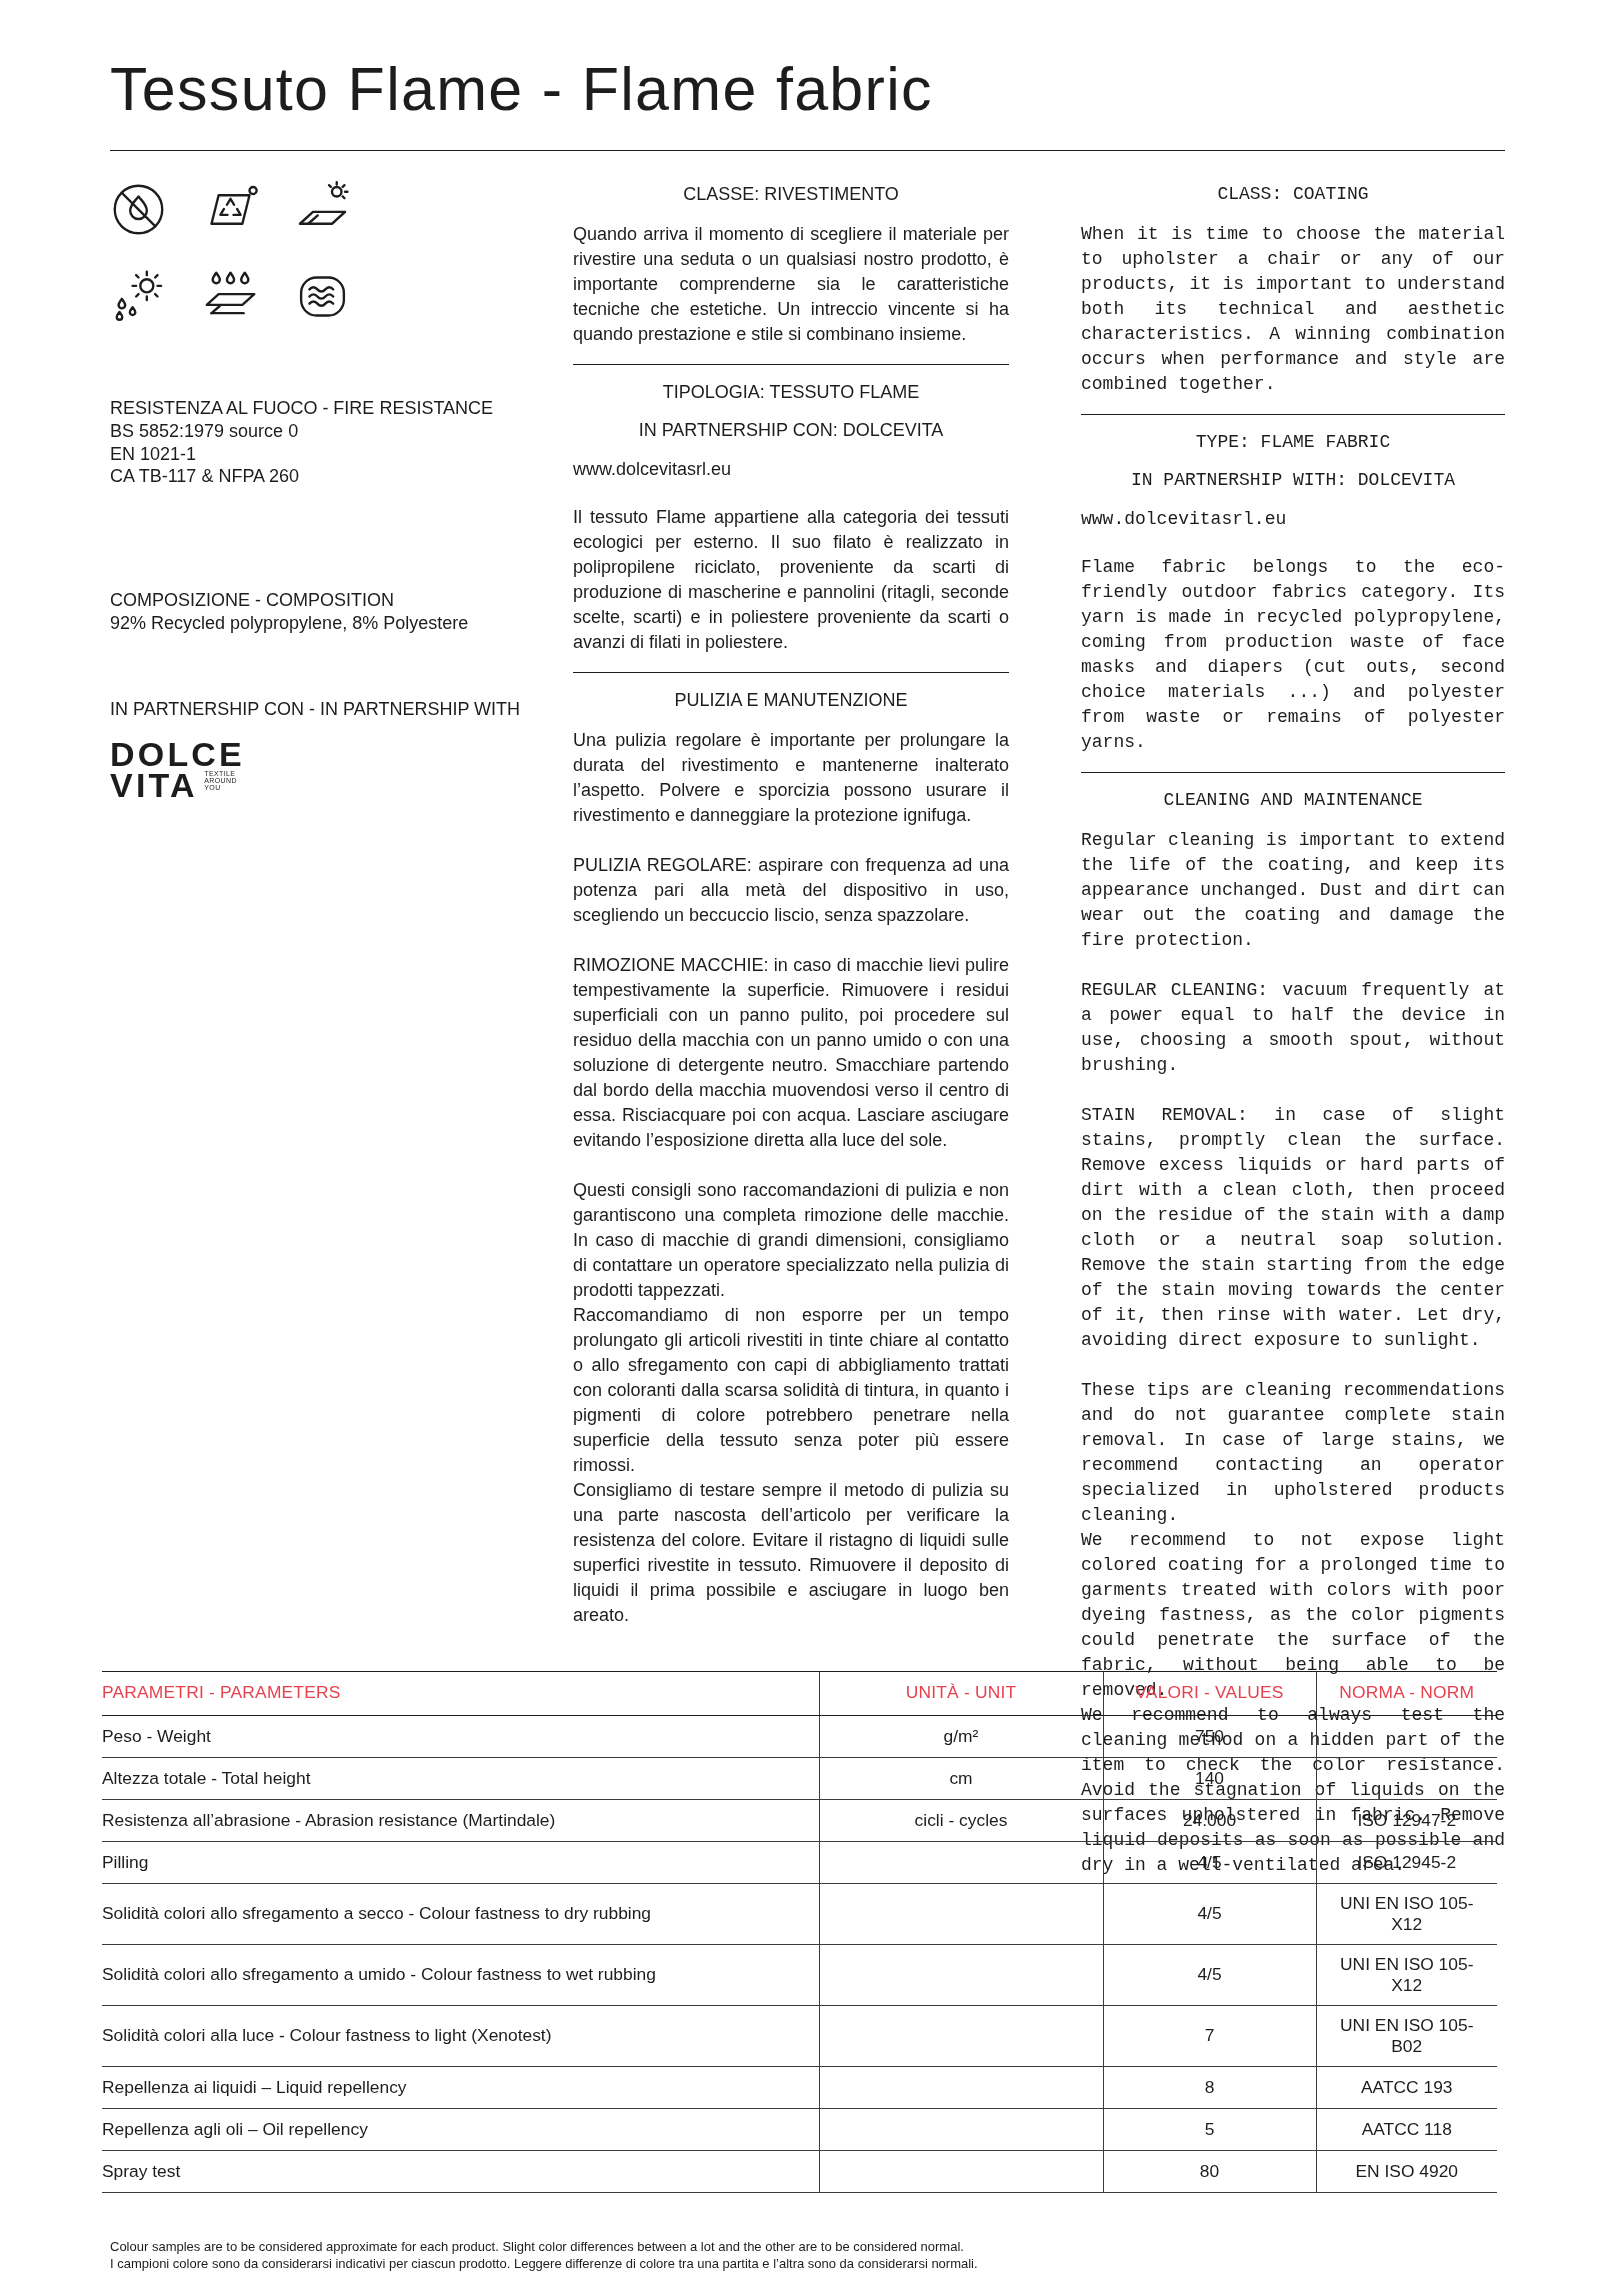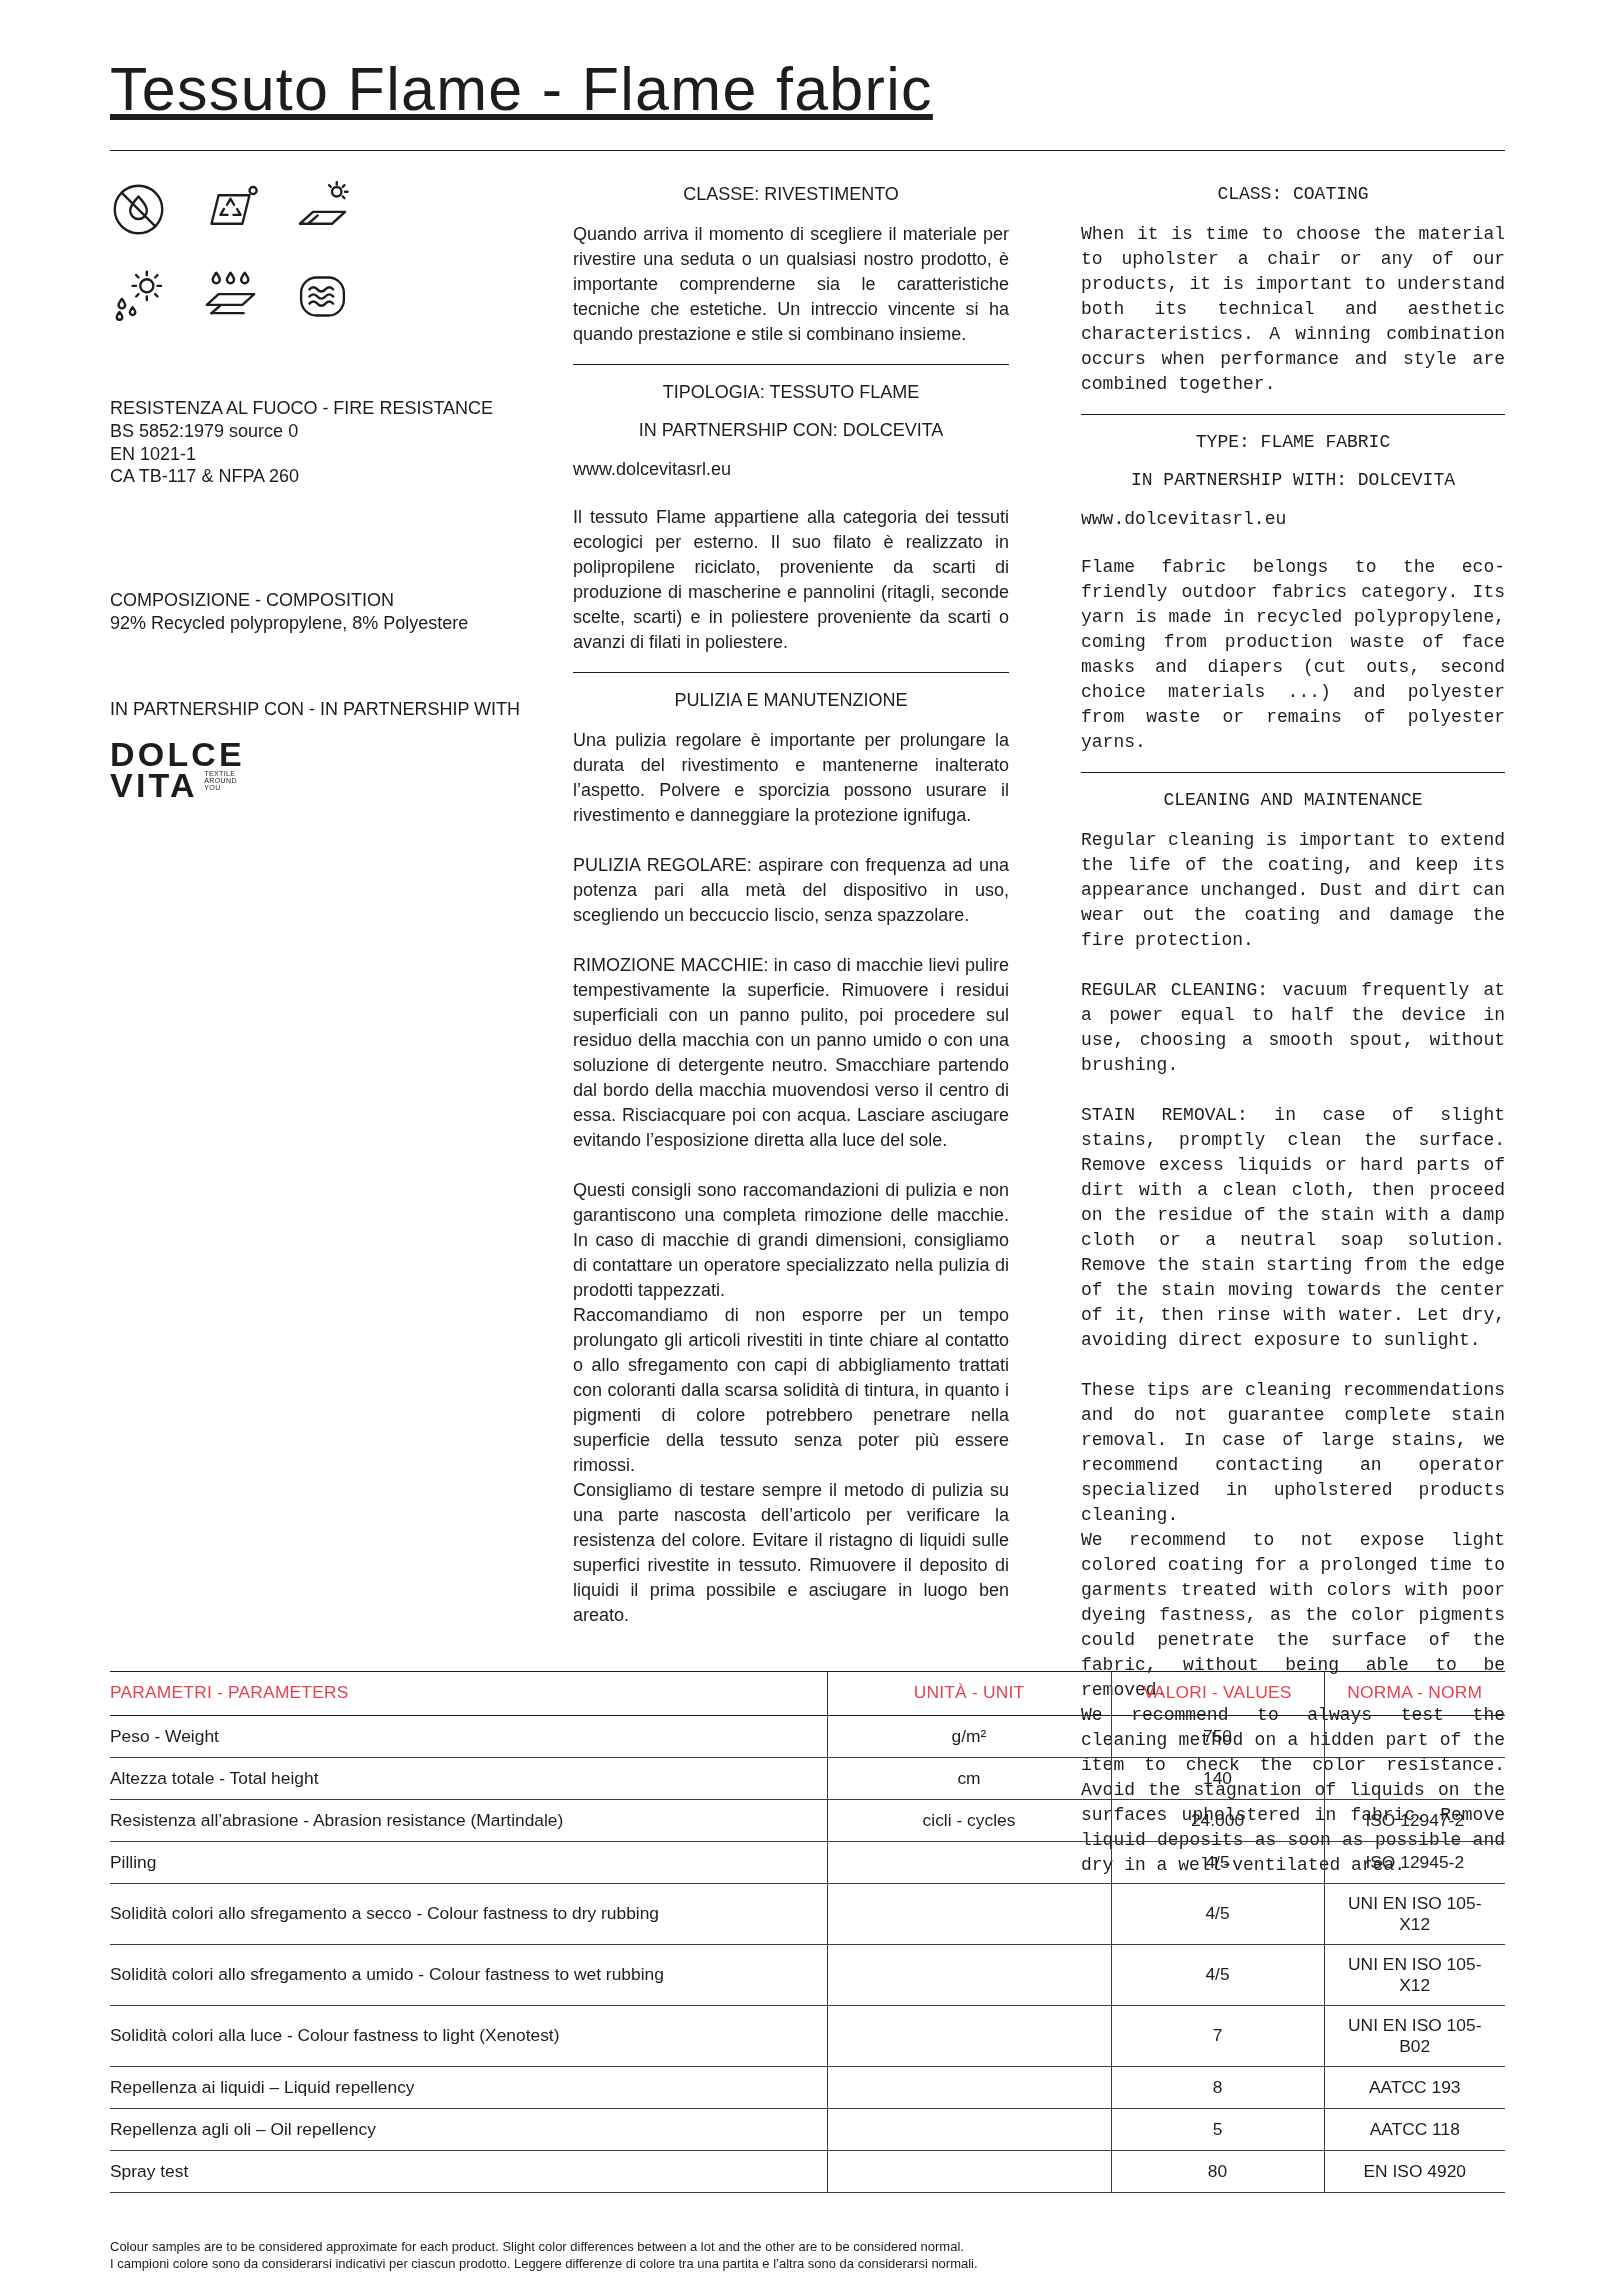--- a/index.html
+++ b/index.html
@@ -18,21 +18,20 @@
   
   .title {
     position: absolute;
     left: 110px;
     top: 54px;
     font-size: 61px;
     font-weight: 300;
     letter-spacing: 1.3px;
     color: #1d1d1b;
     white-space: nowrap;
-    text-decoration: underline;
   }
   .title-rule {
     position: absolute;
     left: 110px;
     top: 150px;
     width: 1395px;
     border-top: 1.9px solid #1d1d1b;
   }
 
   
@@ -84,21 +83,21 @@
   .divider {
     border: 0;
     border-top: 1.3px solid #1d1d1b;
     margin: 17px 0 15.5px 0;
   }
   .link-line { font-size: 18px; line-height: 22.6px; font-weight: 400; }
 
   
   .spec-table {
     position: absolute;
-    left: 110px; top: 1671px;
+    left: 102px; top: 1671px;
     width: 1395px;
     border-collapse: collapse;
     table-layout: fixed;
   }
   .spec-table th {
     font-size: 17.4px; font-weight: 400;
     color: #e8414e;
     border-top: 1.3px solid #1d1d1b;
     border-bottom: 1.9px solid #1d1d1b;
     padding: 10.3px 11.6px 11.6px 11.6px;

